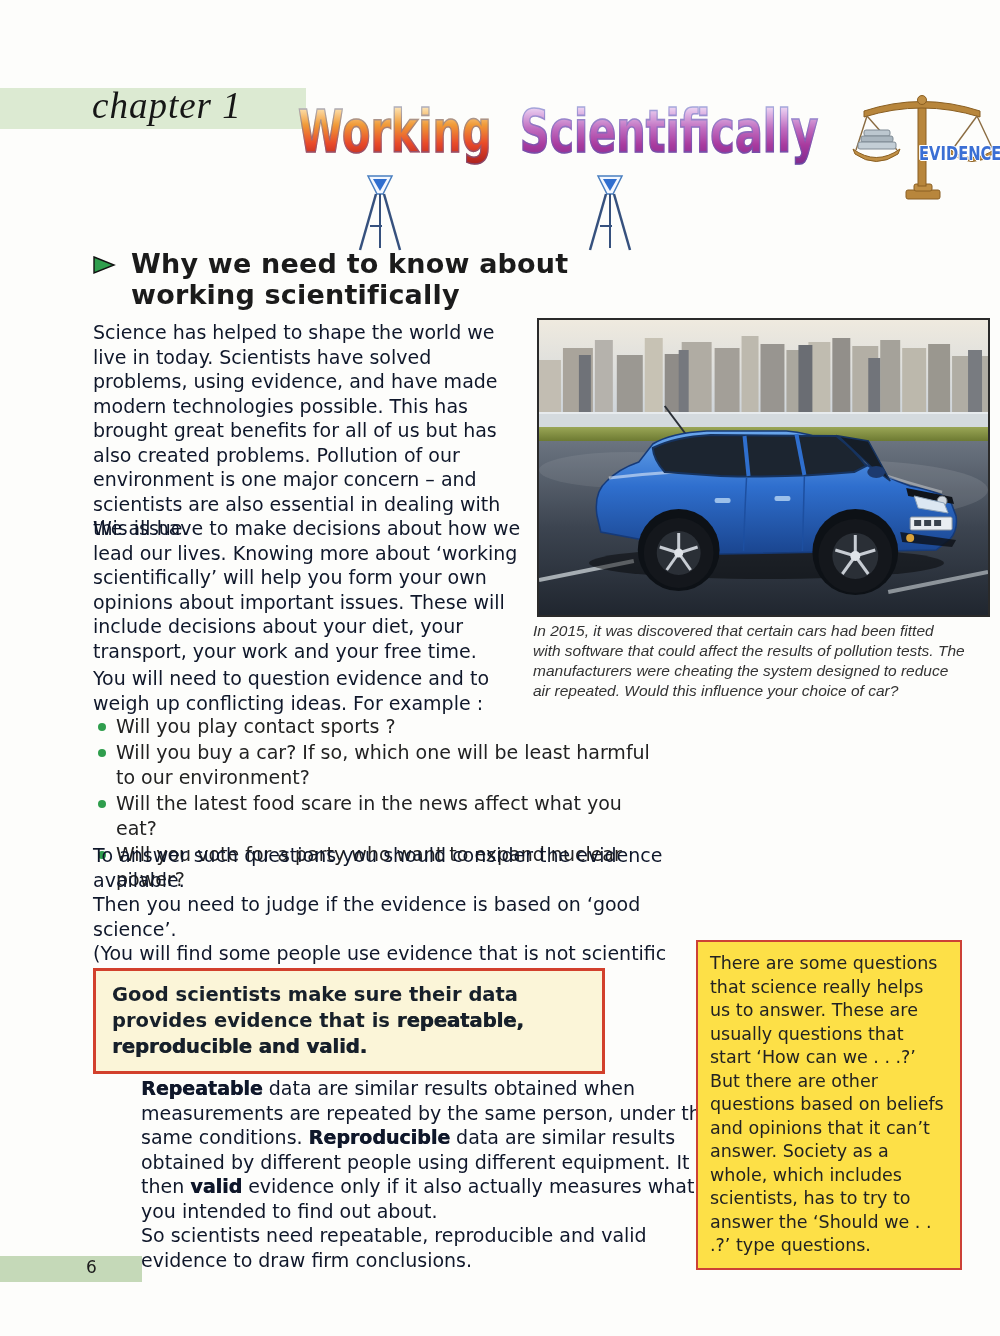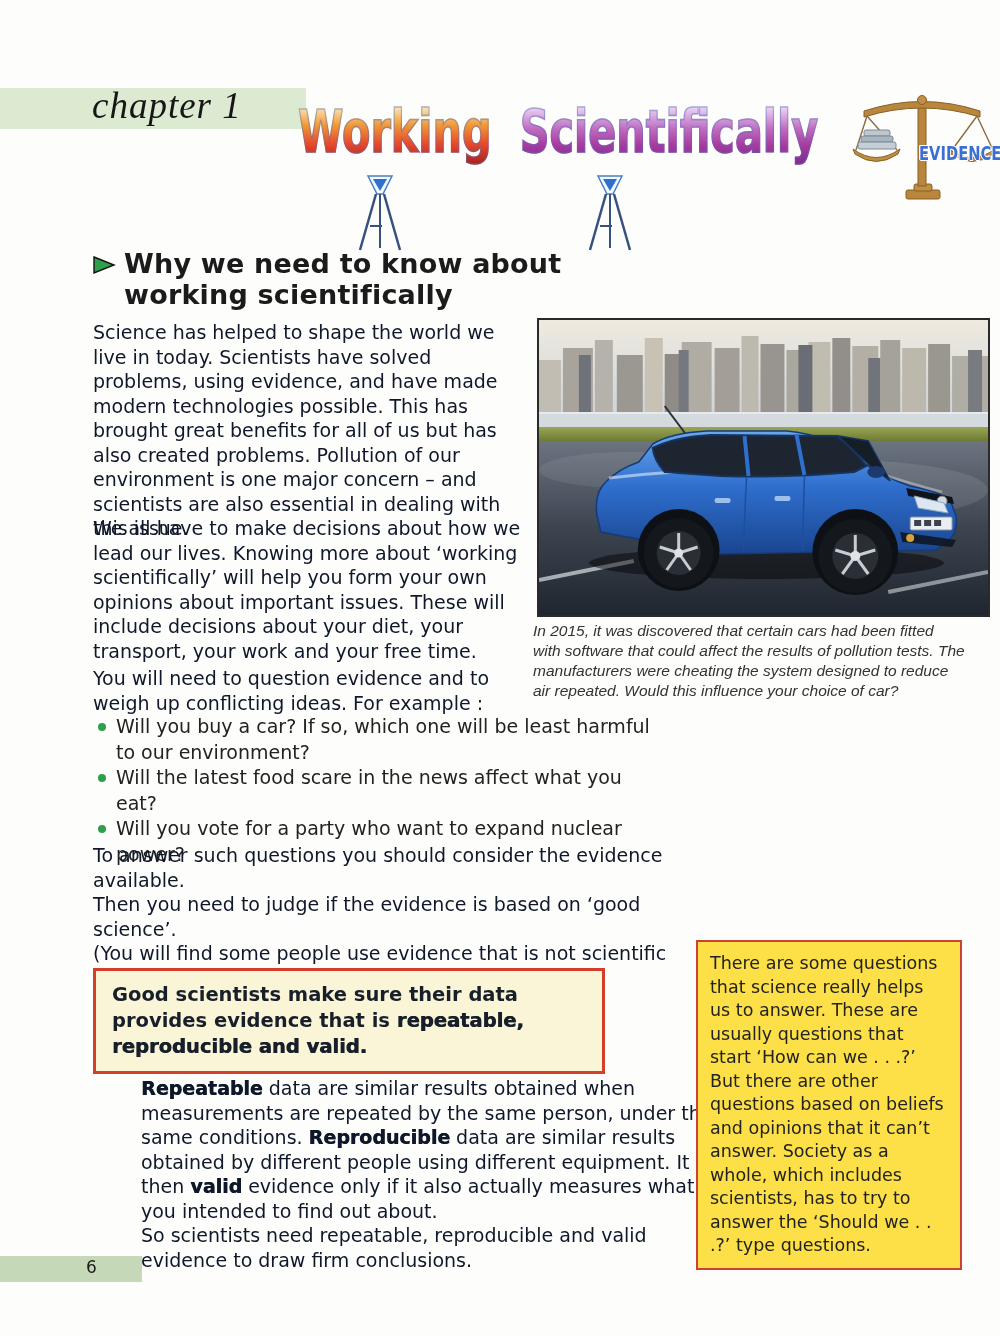--- a/index.html
+++ b/index.html
@@ -41,21 +41,21 @@
   .tripod-2 { left:582px; top:168px; }
   .scale-art { position:absolute; left:848px; top:86px; width:147px; height:118px; }
   .evidence-label {
     position:absolute; left:919px; top:141px;
     font-size:16px; font-weight:bold; letter-spacing:0px;
     color:var(--evidence-blue,#3b6fd4);
     text-shadow:-1px 0 #fff,1px 0 #fff,0 -1px #fff,0 1px #fff,1px 1px #fff,-1px -1px #fff;
     transform:scale(0.92,1.25); transform-origin:top left; white-space:nowrap;
   }
   
-  .section-heading { position:absolute; left:92px; top:248px; display:flex; gap:8px; }
+  .section-heading { position:absolute; left:92px; top:248px; display:flex; gap:15px; }
   .heading-arrow { margin-top:7px; flex:0 0 auto; }
   .heading-text { font-size:27px; font-weight:bold; line-height:31px; color:#1b1b1b; letter-spacing:0.2px; }
   
   .bodytext { font-size:19px; line-height:24.5px; color:#0f172a; }
   .para-1 { position:absolute; left:93px; top:320px; width:428px; }
   .para-2 { position:absolute; left:93px; top:516px; width:428px; }
   .para-3 { position:absolute; left:93px; top:666px; width:445px; }
   .question-list { position:absolute; left:98px; top:714px; width:560px; list-style:none; }
   .question-list li { display:flex; gap:10px; font-size:19px; line-height:25.5px; color:#222; }
   .dot { flex:0 0 auto; width:8px; height:8px; border-radius:50%; background:var(--bullet-green,#2f9e4d); margin-top:9px; }
@@ -151,20 +151,24 @@
       <div>Why we need to know about</div>
       <div>working scientifically</div>
     </div>
   </div>
 
   <p class="bodytext para-1">Science has helped to shape the world we live in today. Scientists have solved problems, using evidence, and have made modern technologies possible. This has brought great benefits for all of us but has also created problems. Pollution of our environment is one major concern – and scientists are also essential in dealing with this issue.</p>
   <p class="bodytext para-3">You will need to question evidence and to weigh up conflicting ideas. For example :</p>
   <p class="bodytext para-2">We all have to make decisions about how we lead our lives. Knowing more about ‘working scientifically’ will help you form your own opinions about important issues. These will include decisions about your diet, your transport, your work and your free time.</p>
 
   <ul class="question-list">
+    <li>
+        <span class="dot"></span>
+        <span>Will you play contact sports ?</span>
+      </li>
     <li>
         <span class="dot"></span>
         <span>Will you buy a car? If so, which one will be least harmful to our environment?</span>
       </li>
     <li>
         <span class="dot"></span>
         <span>Will the latest food scare in the news affect what you eat?</span>
       </li>
     <li>
         <span class="dot"></span>

